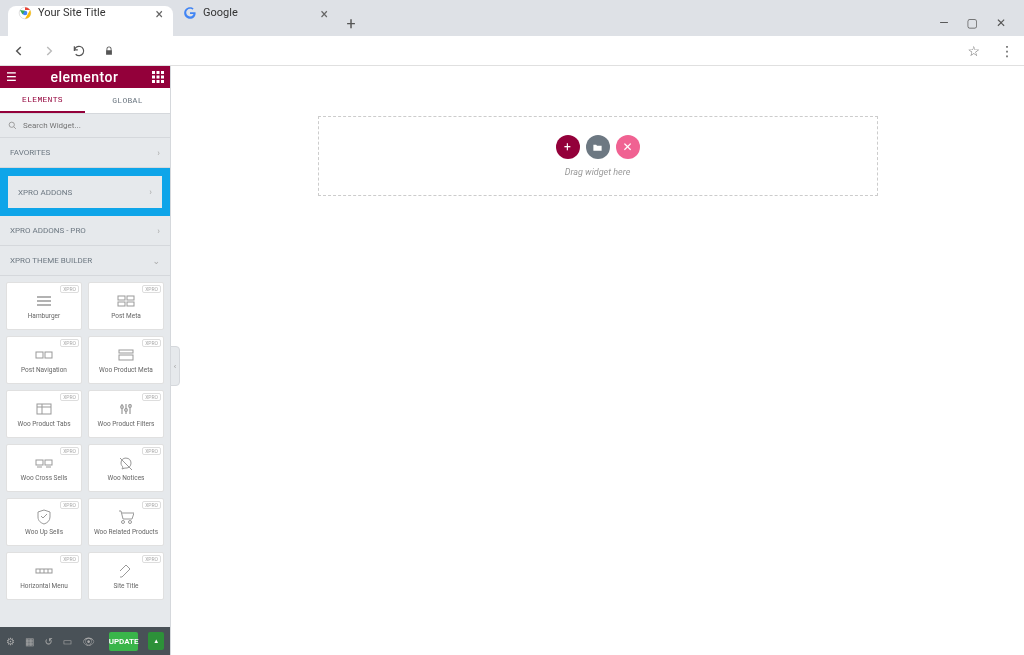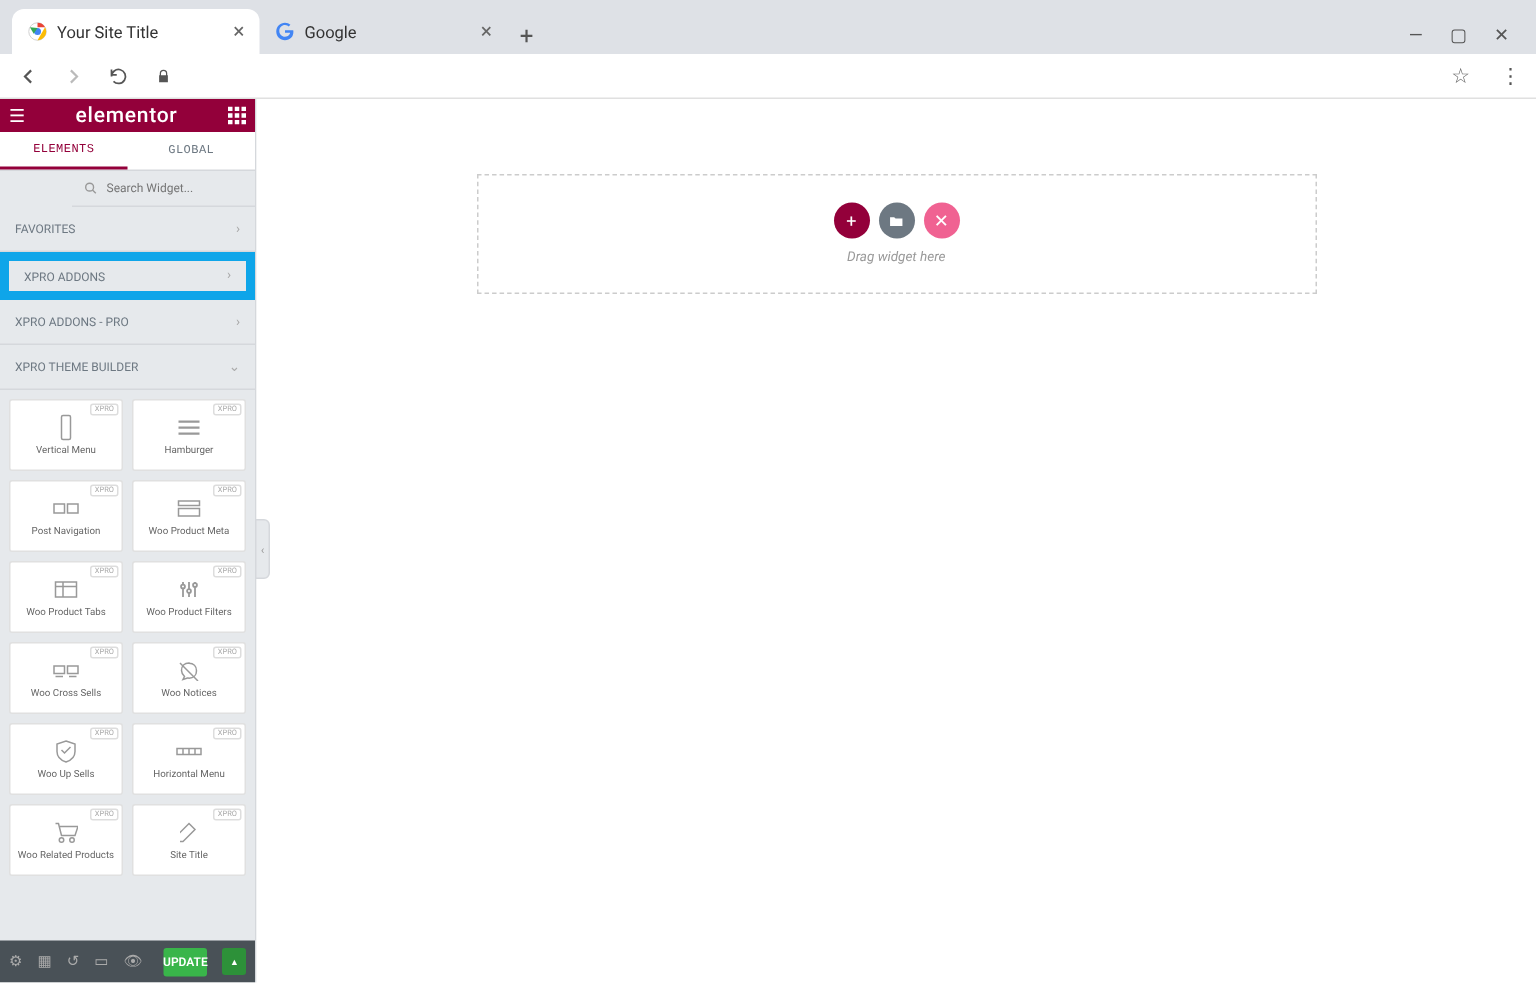--- a/index.html
+++ b/index.html
@@ -1,20 +1,20 @@
 <!DOCTYPE html>
 <html><head>
 <meta charset="utf-8">
 <style>
 * { margin: 0; padding: 0; box-sizing: border-box; font-family: -apple-system, BlinkMacSystemFont, "Segoe UI", Roboto, Arial, sans-serif; }
 body { width: 1024px; height: 655px; background: #fff; overflow: hidden; position: relative; }
 
 
 .browser-chrome { background: #dee1e6; height: 36px; display: flex; align-items: flex-end; padding: 0 8px; }
-.tab { display: flex; align-items: center; height: 30px; border-radius: 8px 8px 0 0; padding: 0 10px; font-size: 11px; color: #333; gap: 6px; min-width: 165px; position: relative; }
+.tab { display: flex; align-items: flex-start; height: 30px; border-radius: 8px 8px 0 0; padding: 0 10px; font-size: 11px; color: #333; gap: 6px; min-width: 165px; position: relative; }
 .tab.active { background: #fff; }
 .tab .favicon { width: 14px; height: 14px; display: flex; align-items: center; justify-content: center; }
 .tab .close { margin-left: auto; color: #666; font-size: 14px; cursor: pointer; }
 .new-tab { width: 26px; height: 26px; display: flex; align-items: center; justify-content: center; color: #555; font-size: 16px; cursor: pointer; }
 .win-controls { margin-left: auto; display: flex; gap: 18px; padding: 0 10px 6px 0; color: #555; font-size: 12px; }
 
 .address-bar { height: 30px; background: #fff; border-bottom: 1px solid #e0e0e0; display: flex; align-items: center; padding: 0 10px; gap: 12px; }
 .nav-btn { width: 18px; height: 18px; display: flex; align-items: center; justify-content: center; color: #555; cursor: pointer; }
 .nav-btn.disabled { color: #bbb; }
 .lock-icon { color: #666; font-size: 11px; margin-left: 4px; }
@@ -26,25 +26,25 @@
 .app { display: flex; height: calc(655px - 66px); }
 
 
 .sidebar { width: 171px; background: #e6e9ec; display: flex; flex-direction: column; border-right: 1px solid #d5d8dc; }
 .top-bar { height: 22px; background: #93003a; display: flex; align-items: center; justify-content: space-between; padding: 0 6px; color: #fff; }
 .top-bar .hamburger, .top-bar .apps { font-size: 12px; cursor: pointer; }
 .top-bar .logo-text { font-size: 14px; font-weight: 500; letter-spacing: 0.5px; }
 .tabs-row { display: flex; height: 26px; background: #fff; border-bottom: 1px solid #d5d8dc; }
 .panel-tab { flex: 1; display: flex; align-items: center; justify-content: center; font-size: 8px; color: #6d7882; letter-spacing: 0.3px; cursor: pointer; font-family: Liberation Mono, monospace; }
 .panel-tab.active { color: #93003a; border-bottom: 2px solid #93003a; }
-.search-box { display: flex; align-items: center; height: 24px; background: #e6e9ec; padding: 0 8px; gap: 6px; font-size: 8px; color: #888; border-bottom: 1px solid #d5d8dc; margin-left: 48px; }
+.search-box { display: flex; align-items: center; height: 24px; background: #e6e9ec; padding: 0 8px; gap: 6px; font-size: 8px; color: #888; border-bottom: 1px solid #d5d8dc; }
 .search-box input { border: none; background: transparent; outline: none; font-size: 8px; flex: 1; color: #666; }
 
 .cat { height: 30px; display: flex; align-items: center; justify-content: space-between; padding: 0 10px; font-size: 8px; color: #6d7882; cursor: pointer; border-bottom: 1px solid #d5d8dc; text-align: right; }
-.cat.highlighted { border: 6px solid #0ea5e9; height: 32px; }
+.cat.highlighted { border: 8px solid #0ea5e9; height: 48px; }
 .cat .chev { color: #aaa; font-size: 9px; }
 
 .widgets { flex: 1; overflow: hidden; padding: 6px; display: grid; grid-template-columns: 1fr 1fr; gap: 6px; align-content: start; }
 .widget { background: #fff; border: 1px solid #e0e0e0; border-radius: 2px; height: 48px; display: flex; flex-direction: column; align-items: center; justify-content: center; gap: 3px; cursor: grab; position: relative; }
 .widget .badge { position: absolute; top: 2px; right: 2px; font-size: 5px; color: #aaa; border: 1px solid #ddd; padding: 0 2px; border-radius: 2px; }
 .widget .wicon { color: #888; font-size: 14px; height: 18px; display: flex; align-items: center; }
 .widget .wlabel { font-size: 6.5px; color: #666; text-align: center; line-height: 1.1; }
 
 .bottom-bar { height: 28px; background: #495157; display: flex; align-items: center; padding: 0 6px; gap: 10px; }
 .bicon { color: #aaa; font-size: 10px; cursor: pointer; }
@@ -172,34 +172,37 @@
     </div>
     <div class="cat">
       <span>XPRO THEME BUILDER</span>
       <span class="chev">⌄</span>
     </div>
 
     <div class="widgets" id="widgets-grid">
         <div class="widget">
           <span class="badge">XPRO</span>
           <span class="wicon">
-            <svg width="14" height="18" viewBox="0 0 14 18" fill="none" stroke="#999" stroke-width="1">
-              <rect x="4" y="1" width="6" height="16" rx="1"></rect>
-            </svg>
-          </span>
-          <span class="wlabel">Vertical Menu</span>
-        </div>
-        <div class="widget">
-          <span class="badge">XPRO</span>
-          <span class="wicon">
             <svg width="16" height="12" viewBox="0 0 16 12" fill="none" stroke="#999" stroke-width="1.5">
               <path d="M1 2h14M1 6h14M1 10h14"></path>
             </svg>
           </span>
           <span class="wlabel">Hamburger</span>
+        </div>
+        <div class="widget">
+          <span class="badge">XPRO</span>
+          <span class="wicon">
+            <svg width="18" height="12" viewBox="0 0 18 12" fill="none" stroke="#999" stroke-width="1">
+              <rect x="1" y="1" width="7" height="4"></rect>
+              <rect x="10" y="1" width="7" height="4"></rect>
+              <rect x="1" y="7" width="7" height="4"></rect>
+              <rect x="10" y="7" width="7" height="4"></rect>
+            </svg>
+          </span>
+          <span class="wlabel">Post Meta</span>
         </div>
         <div class="widget">
           <span class="badge">XPRO</span>
           <span class="wicon">
             <svg width="18" height="10" viewBox="0 0 18 10" fill="none" stroke="#999" stroke-width="1">
               <rect x="1" y="2" width="7" height="6"></rect>
               <rect x="10" y="2" width="7" height="6"></rect>
             </svg>
           </span>
           <span class="wlabel">Post Navigation</span>
@@ -263,37 +266,37 @@
             <svg width="14" height="16" viewBox="0 0 14 16" fill="none" stroke="#999" stroke-width="1">
               <path d="M7 1l6 2v5c0 4-3 6-6 7-3-1-6-3-6-7V3l6-2z"></path>
               <path d="M4 7l2 2 4-4"></path>
             </svg>
           </span>
           <span class="wlabel">Woo Up Sells</span>
         </div>
         <div class="widget">
           <span class="badge">XPRO</span>
           <span class="wicon">
-            <svg width="18" height="10" viewBox="0 0 18 10" fill="none" stroke="#999" stroke-width="1">
-              <rect x="1" y="3" width="16" height="4"></rect>
-              <path d="M5 3v4M9 3v4M13 3v4"></path>
-            </svg>
-          </span>
-          <span class="wlabel">Horizontal Menu</span>
-        </div>
-        <div class="widget">
-          <span class="badge">XPRO</span>
-          <span class="wicon">
             <svg width="16" height="14" viewBox="0 0 16 14" fill="none" stroke="#999" stroke-width="1">
               <circle cx="5" cy="12" r="1.5"></circle>
               <circle cx="12" cy="12" r="1.5"></circle>
               <path d="M1 1h2l2 8h9l2-6H4"></path>
             </svg>
           </span>
           <span class="wlabel">Woo Related Products</span>
+        </div>
+        <div class="widget">
+          <span class="badge">XPRO</span>
+          <span class="wicon">
+            <svg width="18" height="10" viewBox="0 0 18 10" fill="none" stroke="#999" stroke-width="1">
+              <rect x="1" y="3" width="16" height="4"></rect>
+              <path d="M5 3v4M9 3v4M13 3v4"></path>
+            </svg>
+          </span>
+          <span class="wlabel">Horizontal Menu</span>
         </div>
         <div class="widget">
           <span class="badge">XPRO</span>
           <span class="wicon">
             <svg width="12" height="16" viewBox="0 0 12 16" fill="none" stroke="#999" stroke-width="1">
               <path d="M2 14L10 6l-4-4-8 8v4h4zM7 3l2 2"></path>
             </svg>
           </span>
           <span class="wlabel">Site Title</span>
         </div>

